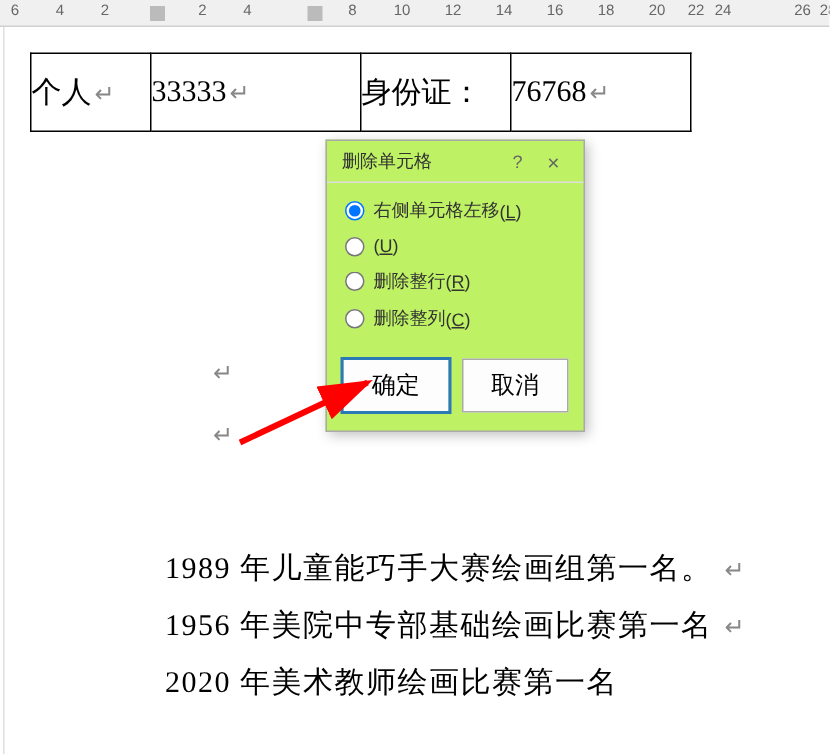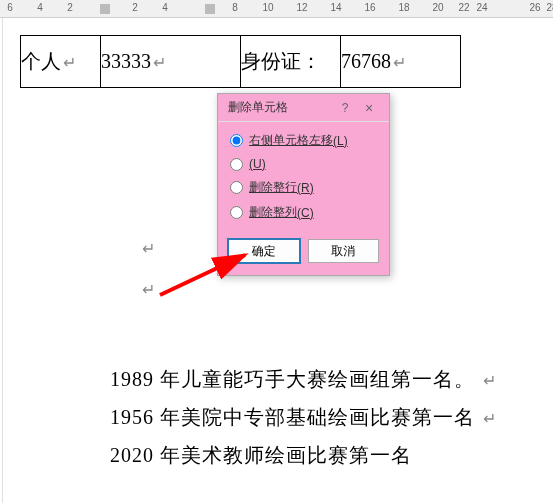--- a/index.html
+++ b/index.html
@@ -62,57 +62,57 @@
     font-size: 20px;
     line-height: 1.9;
     letter-spacing: 1px;
   }
   .paragraphs .dot { font-size: 16px; color: #888; margin: 0 2px; }
   
   .dialog {
     position: absolute;
     left: 217px; top: 93px;
     width: 173px;
-    background: #f9a8d4;
+    background: #bef264;
     border: 1px solid #aaa;
     box-shadow: 2px 2px 8px rgba(0,0,0,0.25);
     font-family: "Microsoft YaHei", Arial, sans-serif;
     font-size: 12px;
     color: #333;
   }
   .dialog .titlebar {
     display: flex;
     align-items: center;
     padding: 5px 8px 5px 10px;
     border-bottom: 1px solid #ddd;
   }
   .dialog .titlebar .title { flex: 1; }
   .dialog .titlebar .help { width: 24px; text-align: center; color: #666; cursor: pointer; }
   .dialog .titlebar .close { width: 24px; text-align: center; color: #666; cursor: pointer; font-size: 14px; }
-  .dialog .body { padding: 10px 12px 6px 12px; text-decoration: underline; }
+  .dialog .body { padding: 10px 12px 6px 12px; }
   .dialog .body label {
     display: flex;
     align-items: center;
     margin-bottom: 8px;
     cursor: pointer;
   }
   .dialog .body input[type="radio"] { margin-right: 6px; }
   .dialog .u { text-decoration: underline; }
   .dialog .buttons {
     display: flex;
     justify-content: space-between;
     padding: 4px 10px 12px 10px;
     gap: 8px;
   }
   .dialog .buttons button {
     flex: 1;
-    height: 24px;
+    height: 36px;
     background: #fdfdfd;
     border: 1px solid #aaa;
-    font-size: 12px;
+    font-size: 16px;
     font-family: Liberation Sans, sans-serif;
     cursor: pointer;
   }
   .dialog .buttons button.primary {
     outline: 2px solid #2a7ab8;
     outline-offset: -1px;
   }
   
   .arrow {
     position: absolute;

